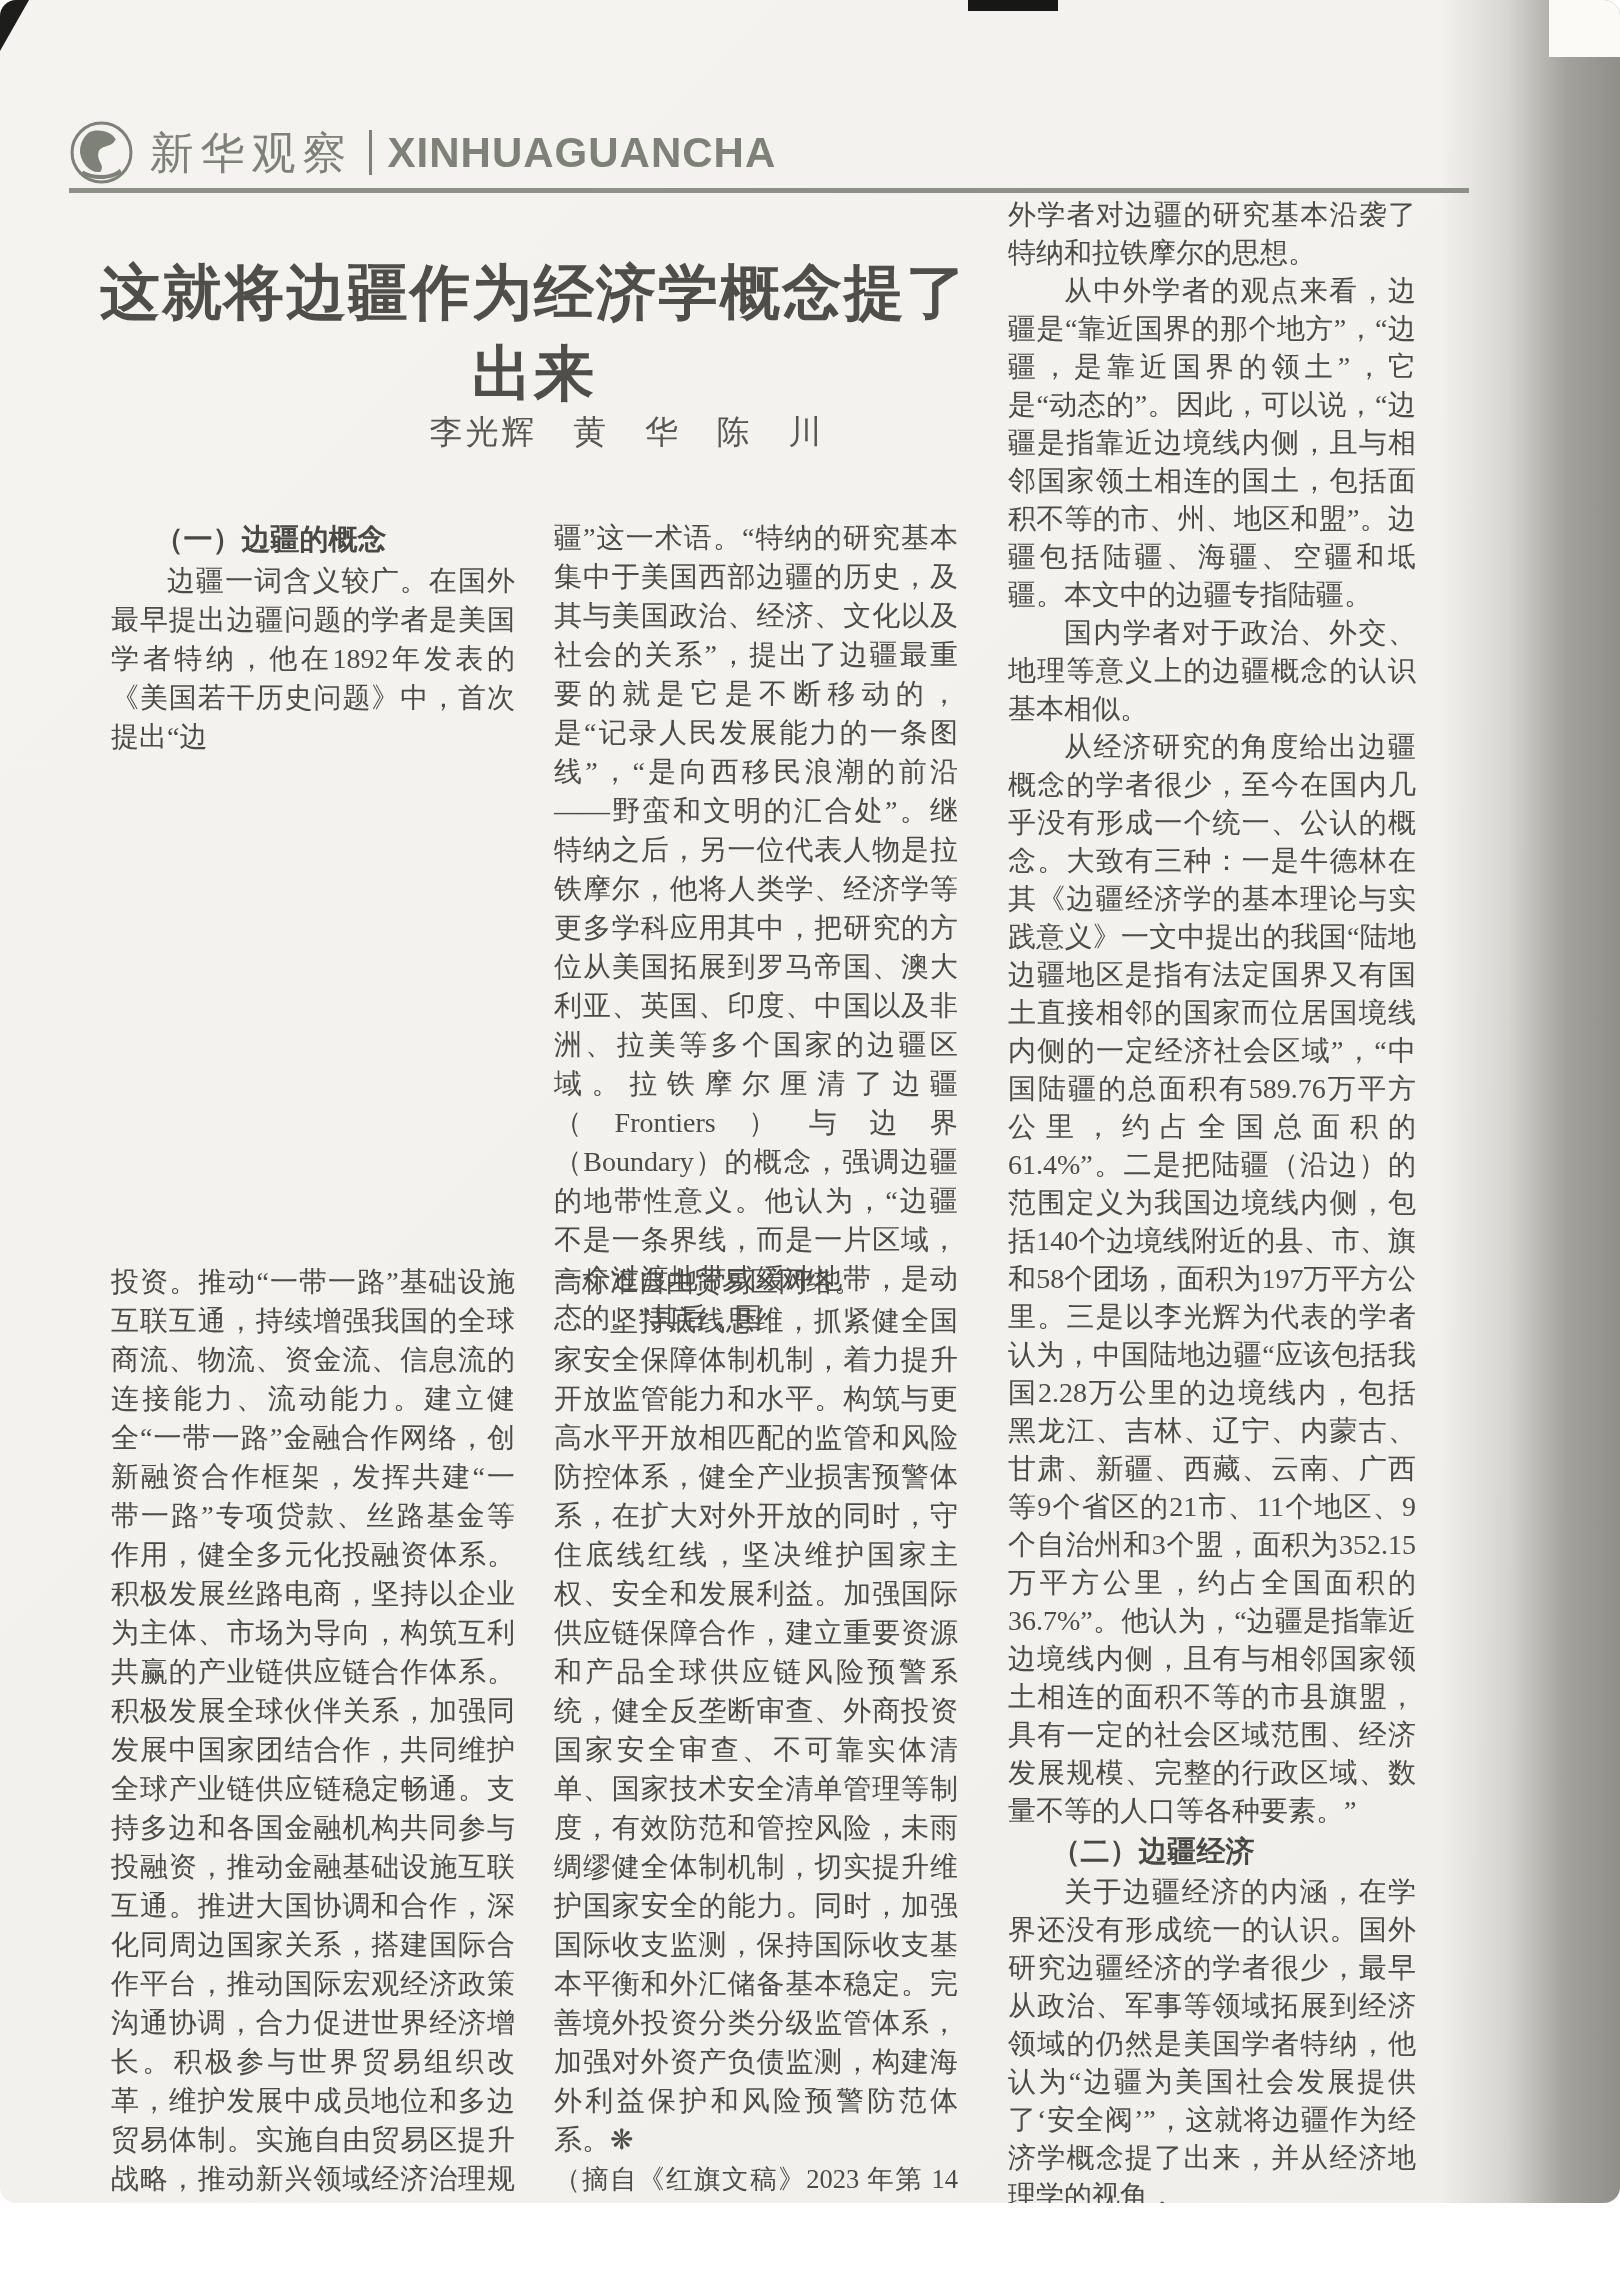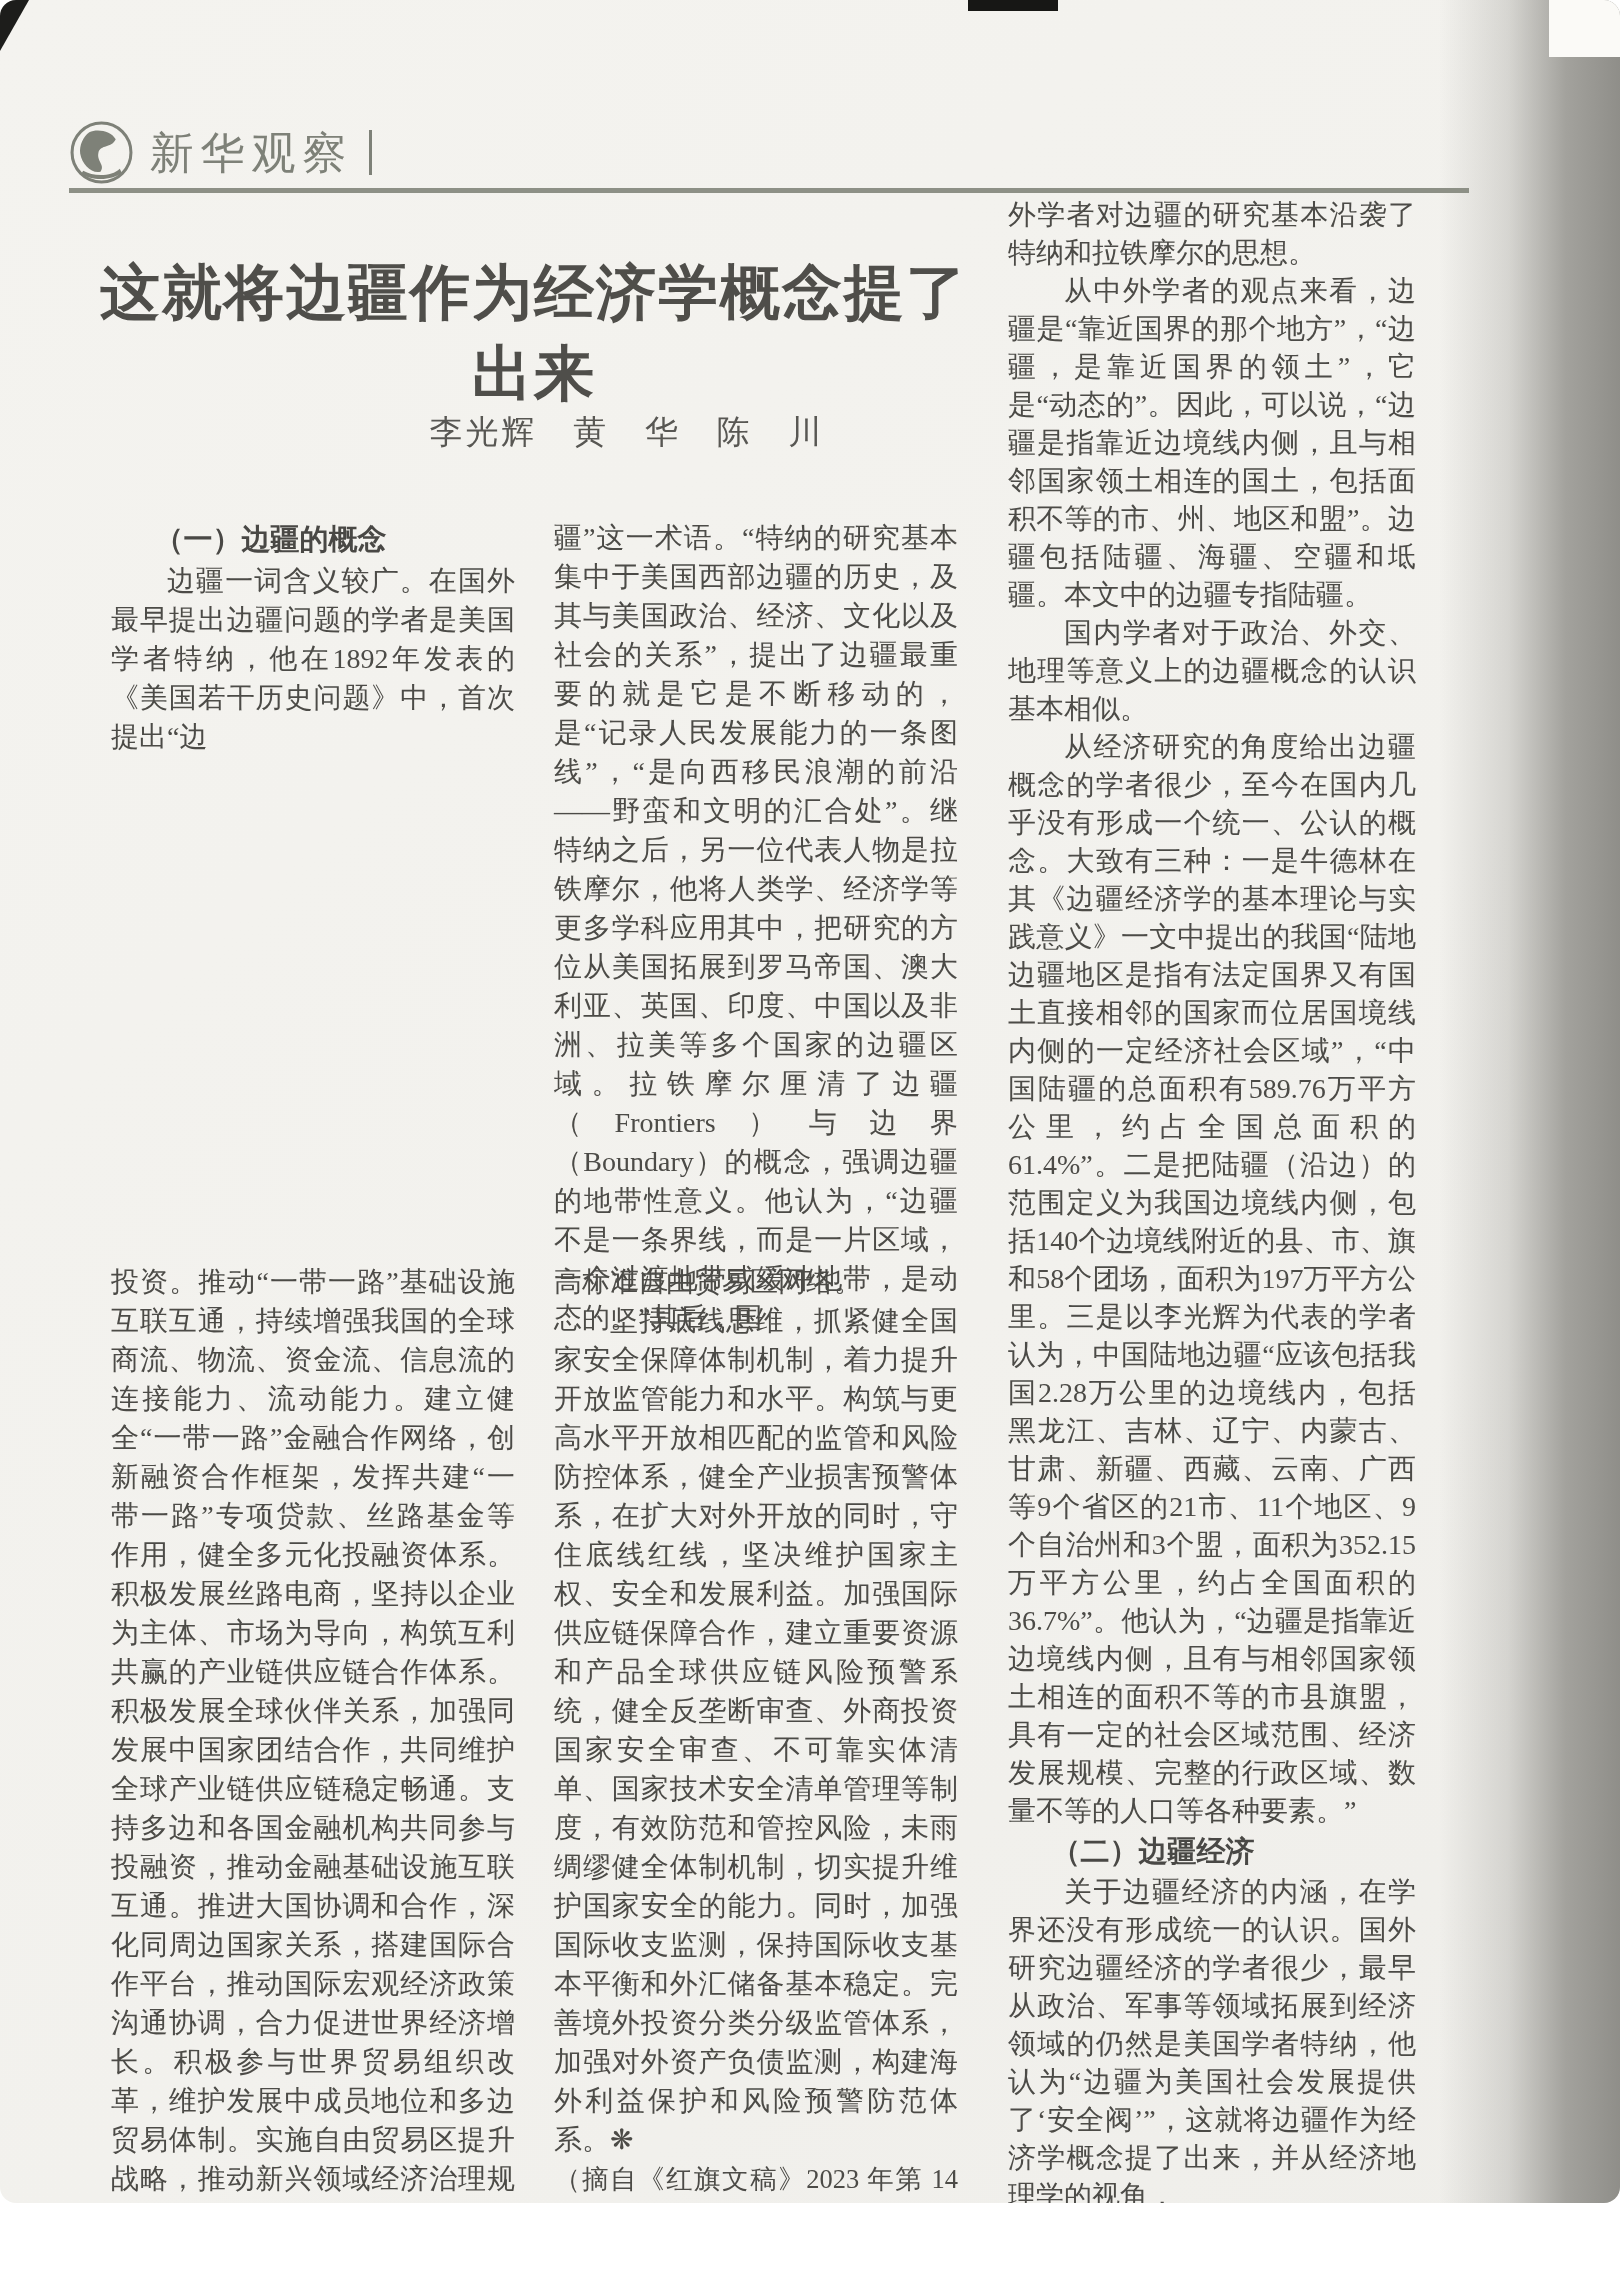--- a/index.html
+++ b/index.html
@@ -80,20 +80,21 @@
   <div class="header">
     <span>
       <svg class="globe" viewBox="0 0 64 64">
         <circle cx="32" cy="32" r="29" fill="none" stroke="#7e8178" stroke-width="3"></circle>
         <path d="M20 12 C28 8 42 11 46 19 C42 28 31 24 29 32 C27 41 36 44 31 51 C22 53 13 44 11 33 C10 25 14 16 20 12 Z" fill="#7e8178"></path>
         <path d="M14 50 C24 56 42 56 50 48 L52 52 C42 60 22 60 12 53 Z" fill="#7e8178"></path>
       </svg>
     </span>
     <span class="brand-cn">新华观察</span>
     <span class="brand-divider"></span>
+    <span class="brand-en">XINHUAGUANCHA</span>
   </div>
   <div class="header-rule"></div>
 
   <div class="title">这就将边疆作为经济学概念提了出来</div>
   <div class="authors">李光辉　黄　华　陈　川</div>
 
   <div class="col" id="col1top">
     <p class="h-sub">（一）边疆的概念</p>
     <p class="indent">边疆一词含义较广。在国外最早提出边疆问题的学者是美国学者特纳，他在1892年发表的《美国若干历史问题》中，首次提出“边</p>
   </div>

